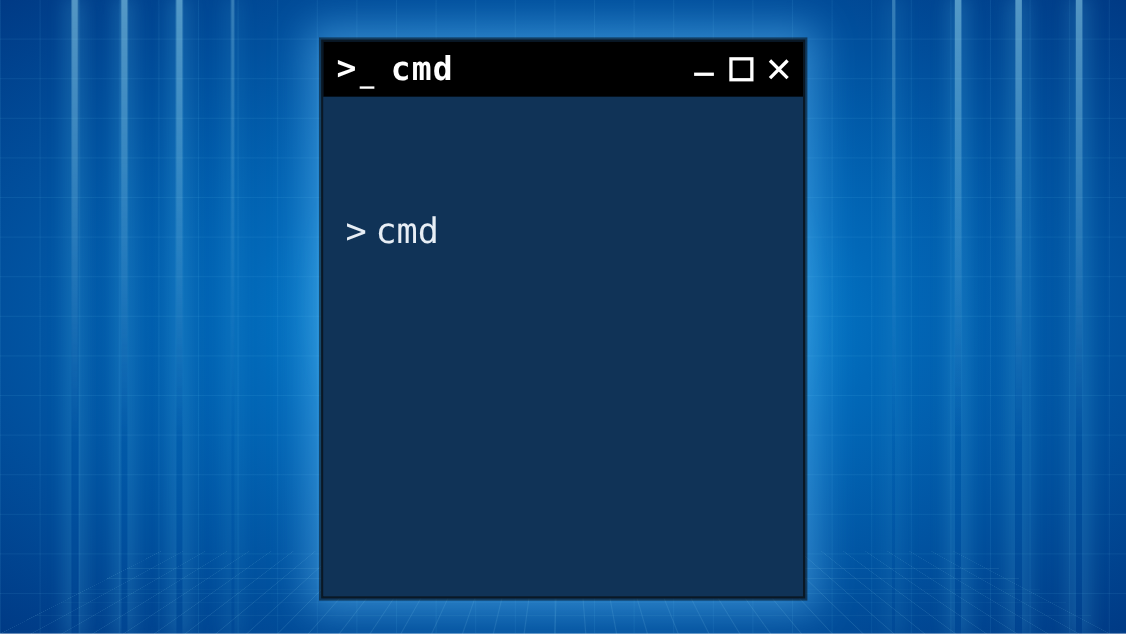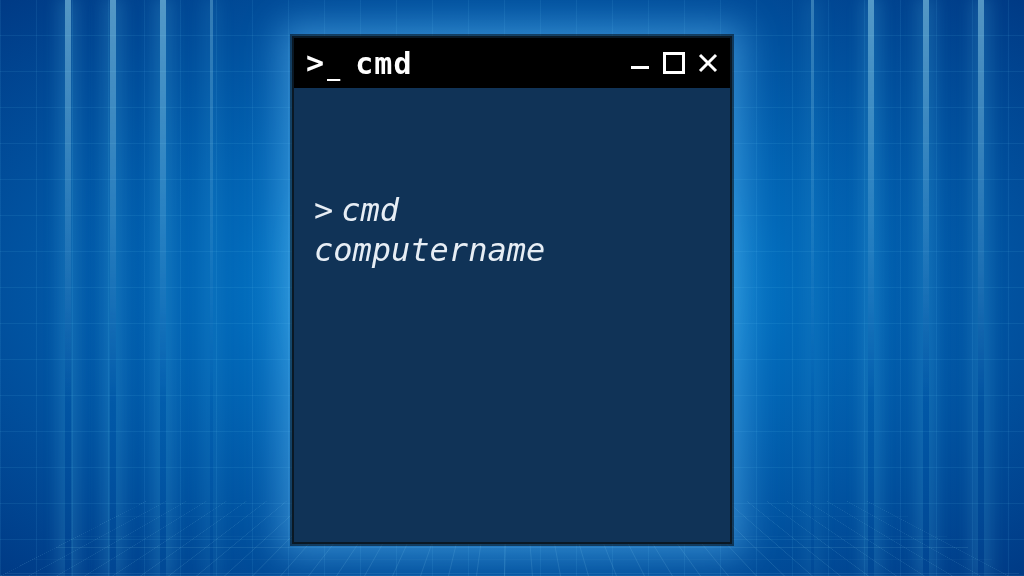--- a/index.html
+++ b/index.html
@@ -132,21 +132,21 @@
       padding: 22px 20px;
       color: #e7eef5;
       font-size: 32px;
       line-height: 1.25;
       font-weight: 500;
       white-space: pre-wrap;
       word-break: break-word;
       background: #103357;
       cursor: text;
     }
-    .term-line { display: block; font-style: italic; }
+    .term-line { display: block; }
     .prompt-char { margin-right: 8px; }
   </style>
 </head>
 <body>
 
 <div class="bg-circuits"></div>
 <div class="bg-glow-center"></div>
 <div class="bg-grid-floor"></div>
 <div class="bg-vert v1"></div>
 <div class="bg-vert v2"></div>
@@ -170,15 +170,15 @@
       <span class="win-btn close" title="Close">
         <svg viewBox="0 0 20 20">
           <line x1="2" y1="2" x2="18" y2="18" stroke="#fff" stroke-width="3"></line>
           <line x1="18" y1="2" x2="2" y2="18" stroke="#fff" stroke-width="3"></line>
         </svg>
       </span>
     </div>
   </div>
 
   <div class="term-body">
-    <span class="term-line"><span class="prompt-char">&gt;</span><span>cmd</span></span><span class="term-line"><span>computername</span></span>
+    <span class="term-line"><span class="prompt-char">&gt;</span><span>cmd</span></span>
   </div>
 </div>
 
 </body></html>

